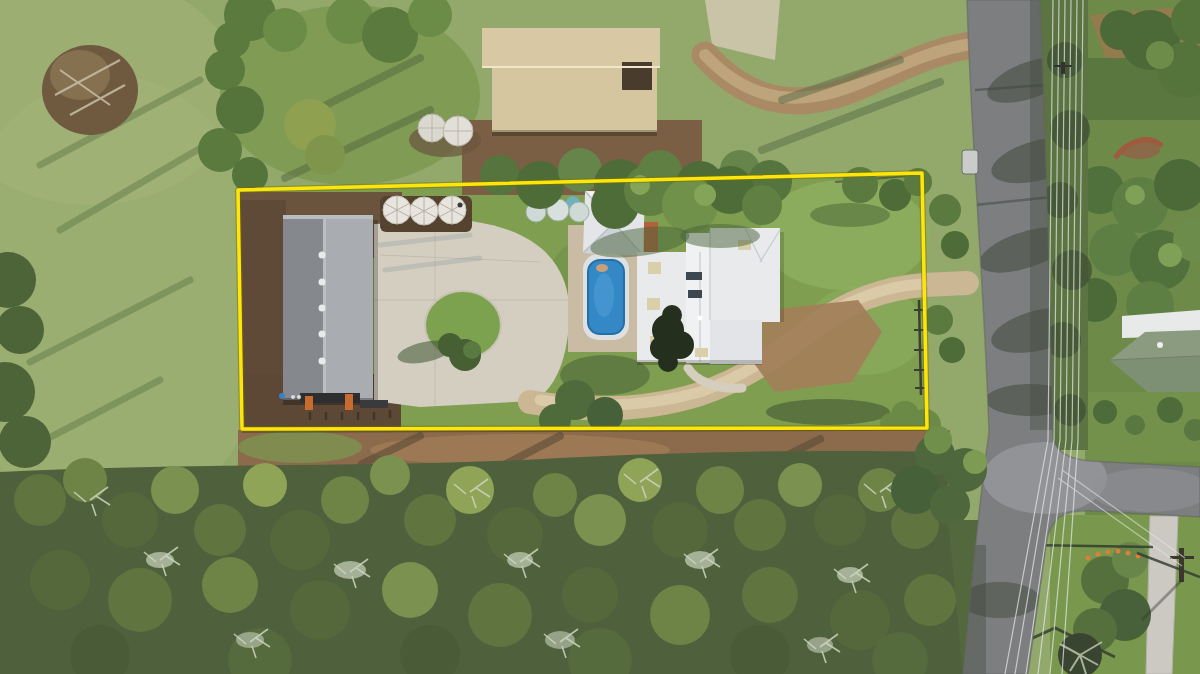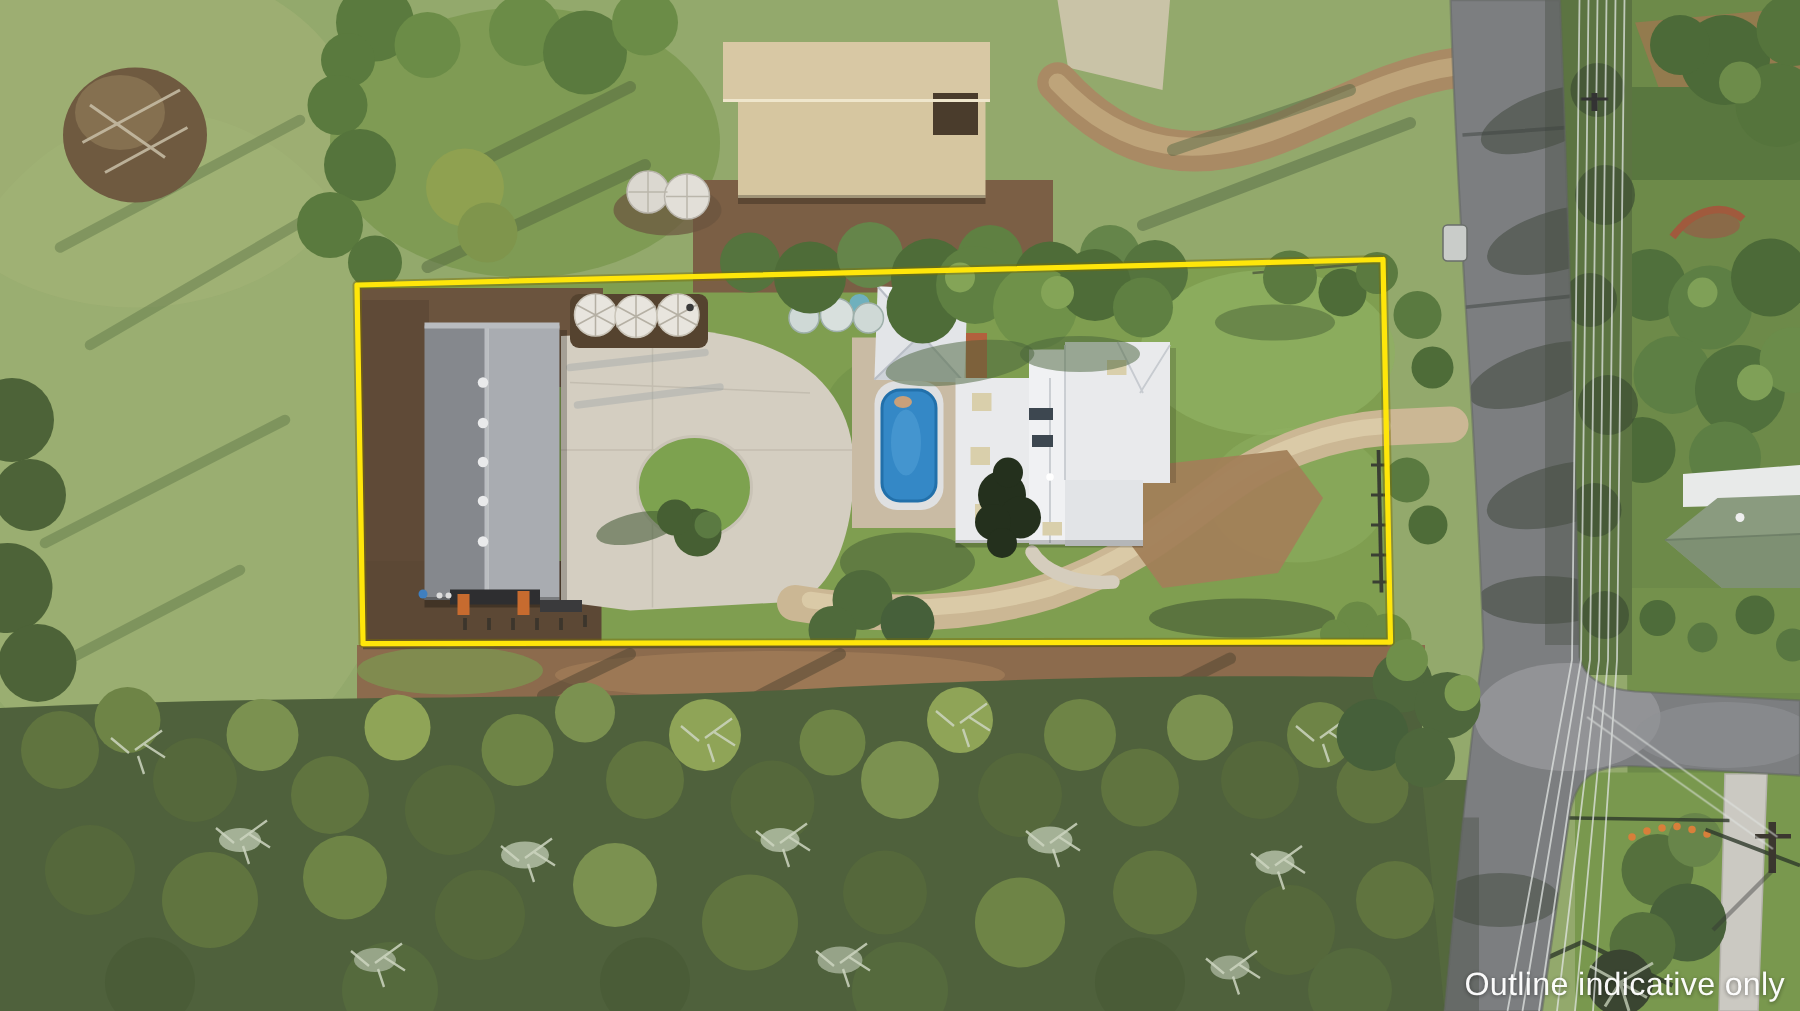--- a/index.html
+++ b/index.html
@@ -476,14 +476,13 @@
     <rect x="1061" y="62" width="4" height="12" fill="#333"></rect>
     <path d="M1054,66 L1072,66" stroke="#333" stroke-width="2"></path>
   </g>
 
   <g>
     <polygon points="238,190 922,173 927,428 242,429" fill="none" stroke="#7a6c00" stroke-width="6" opacity=".45" stroke-linejoin="round"></polygon>
     <polygon points="238,190 922,173 927,428 242,429" fill="none" stroke="#ffe60a" stroke-width="3.5" stroke-linejoin="round"></polygon>
   </g>
 </svg>
 
-<div class="watermark">Outline indicative only</div>
 </div>
 
 </body></html>

